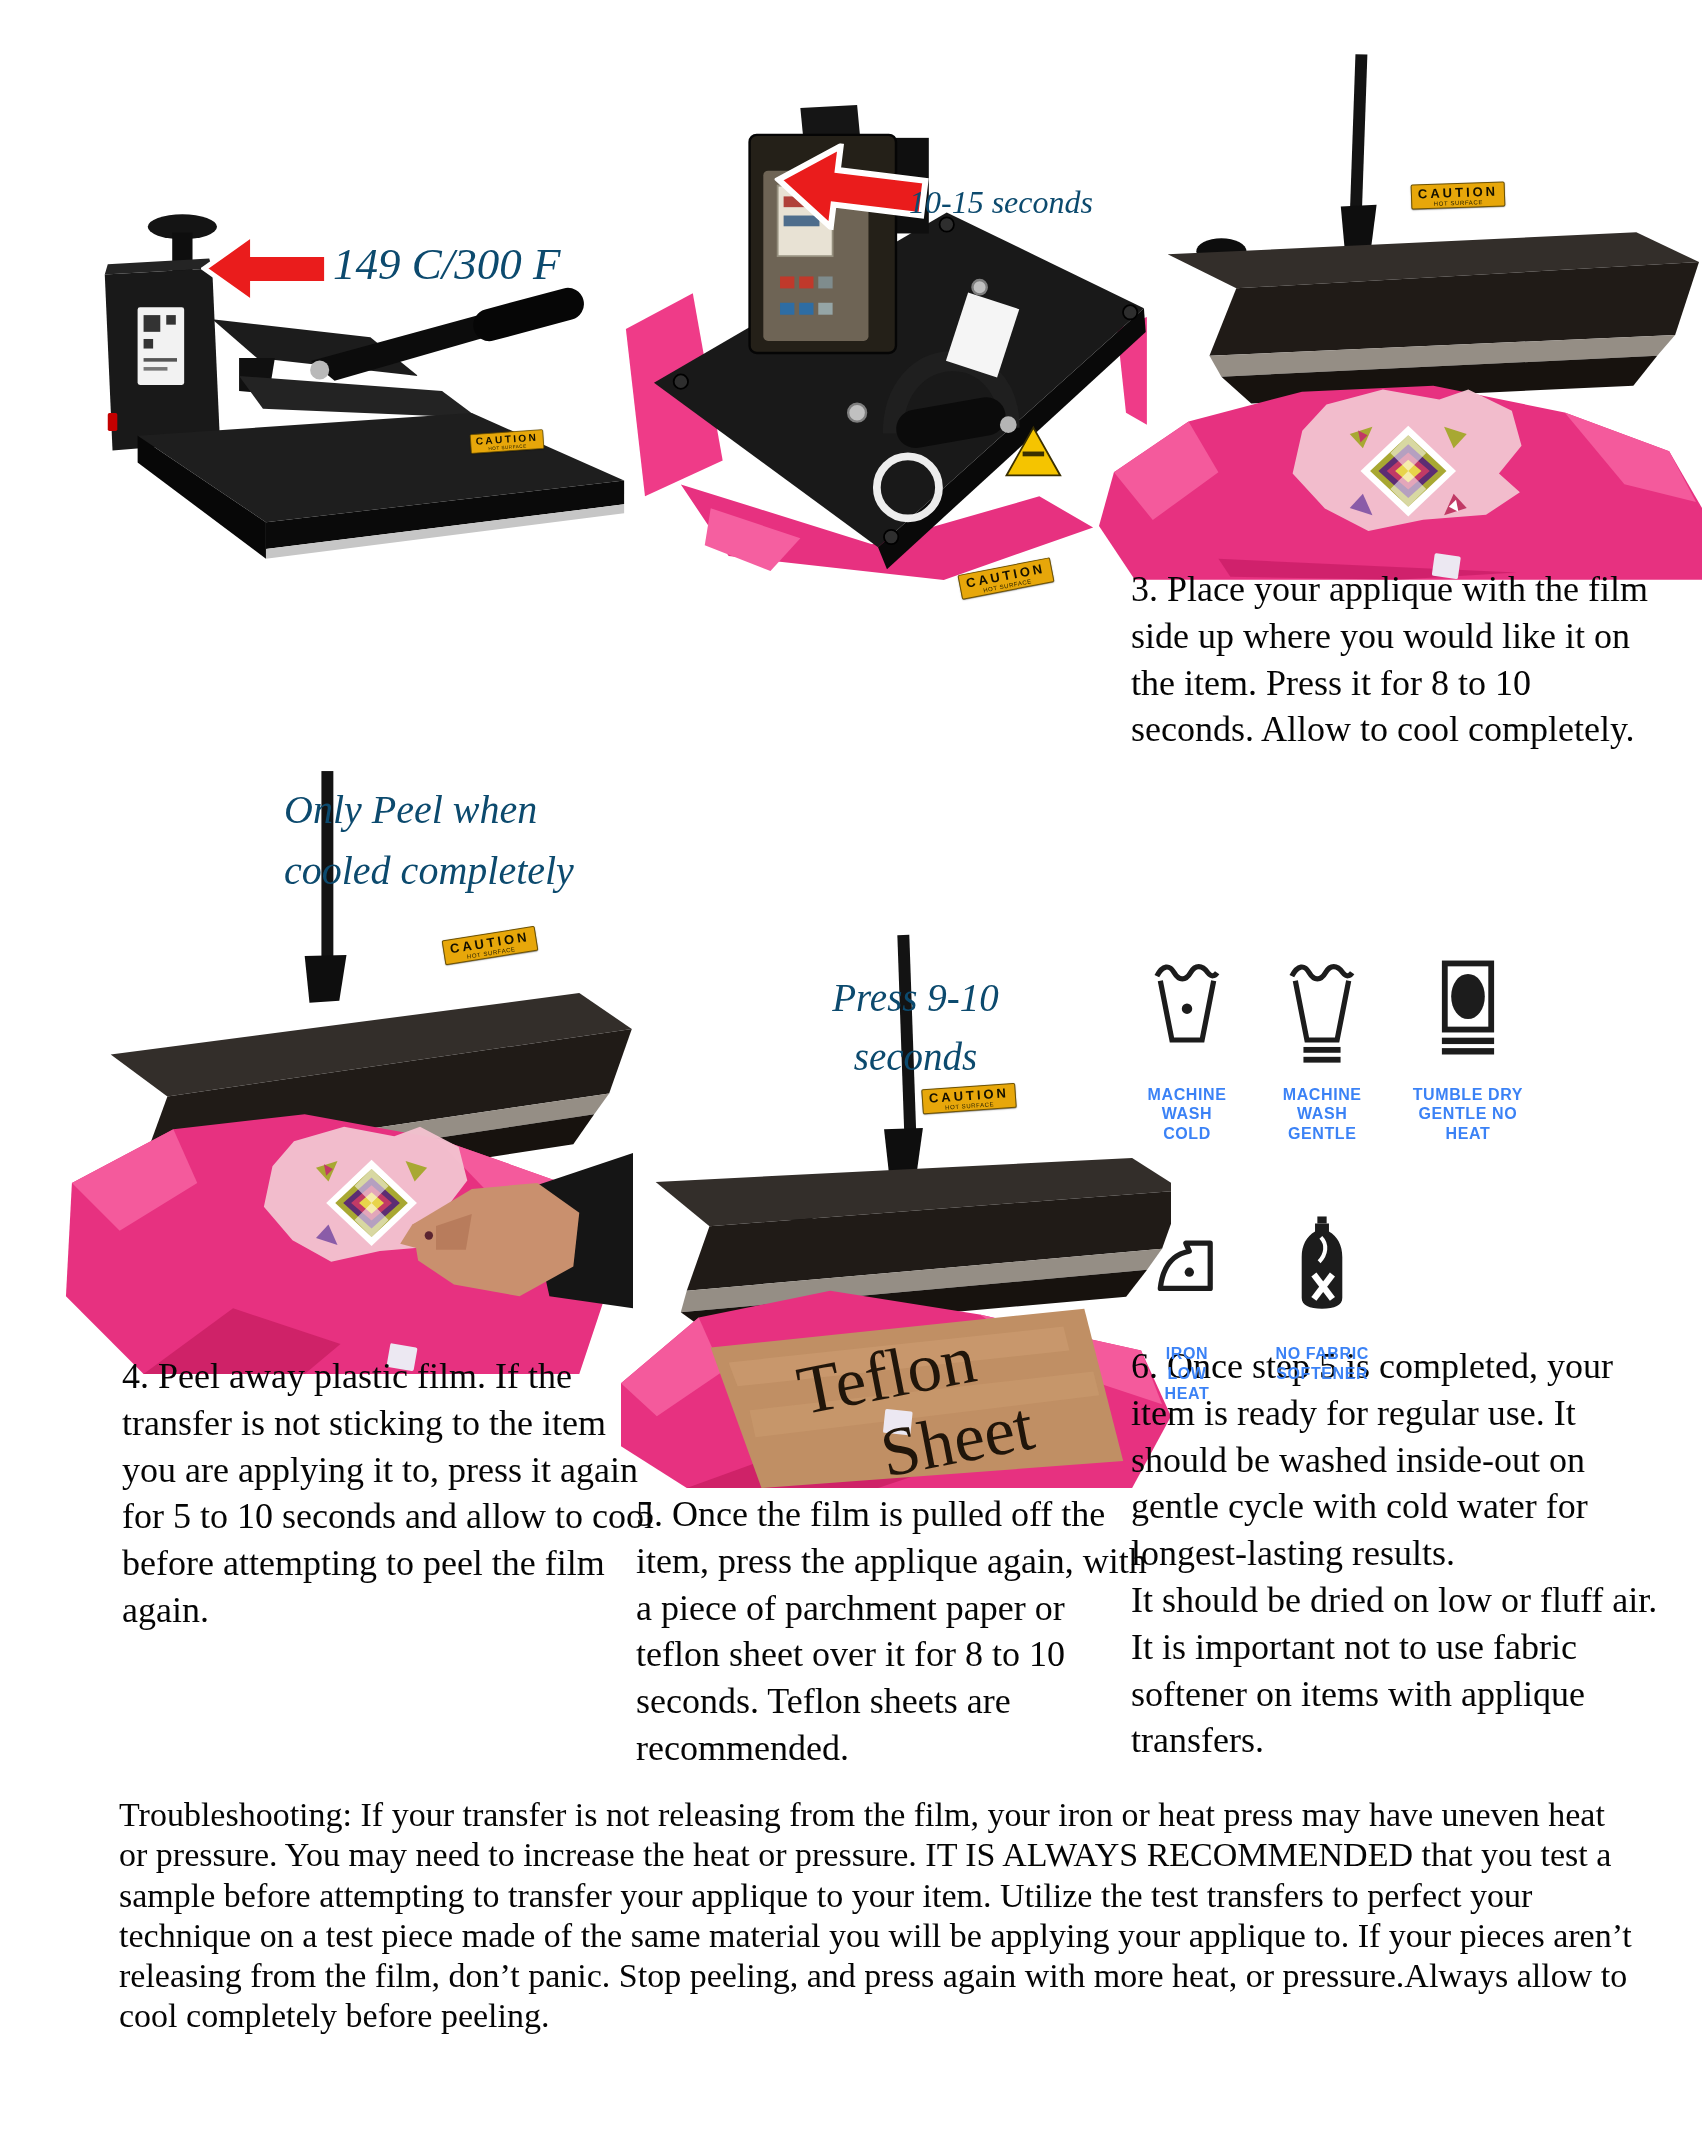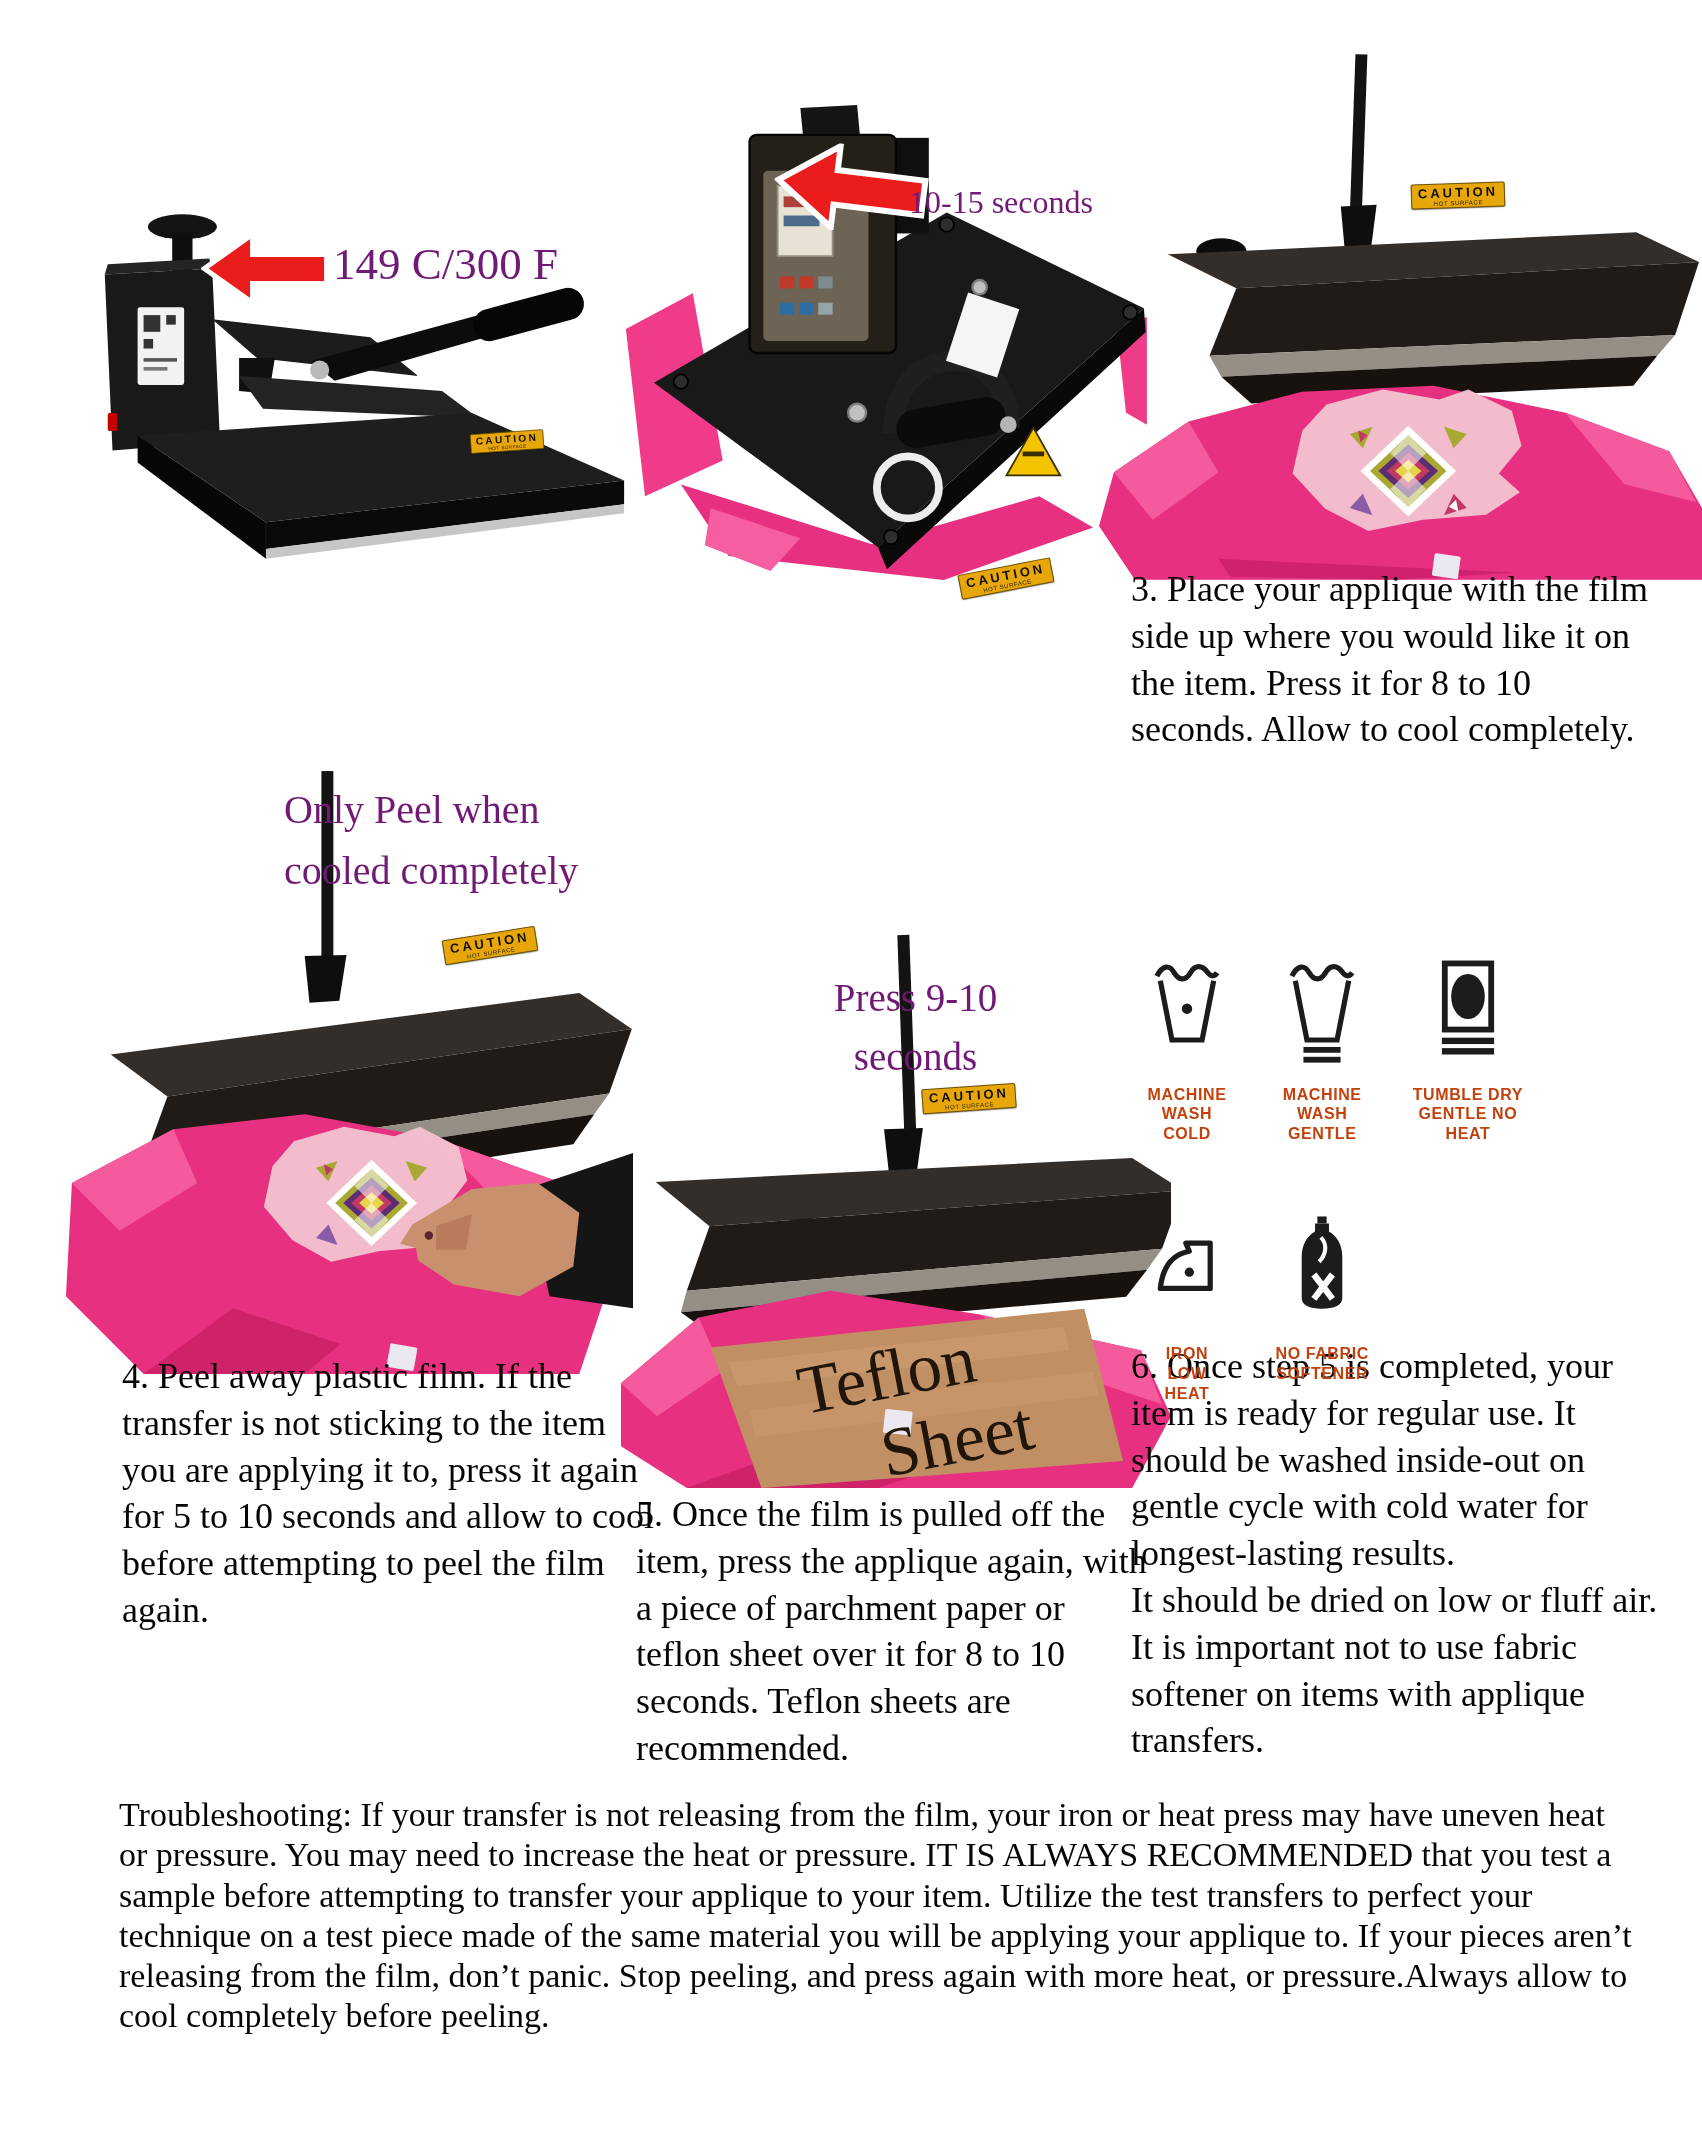--- a/index.html
+++ b/index.html
@@ -3,21 +3,21 @@
 <meta charset="utf-8">
 <style>
   html,body{margin:0;padding:0;background:#ffffff;}
   .page{position:relative;width:1703px;height:2151px;background:#fff;overflow:hidden;
         font-family:"Liberation Serif","DejaVu Serif",serif;color:#050505;}
   .abs{position:absolute;}
   svg{display:block;}
   
   .step{position:absolute;font-size:36px;line-height:1.30;white-space:pre-line;letter-spacing:0;}
   .trouble{position:absolute;left:119px;top:1795px;width:1517px;font-size:34px;line-height:1.185;}
-  .ann{position:absolute;color:#701a75;}
+  .ann{position:absolute;color:#0c4a6e;font-style:italic;}
   .ann-temp{left:333px;top:238px;font-size:45px;}
   .ann-time{left:909px;top:184px;font-size:32px;}
   .ann-peel{left:284px;top:780px;font-size:40px;line-height:1.52;white-space:pre-line;}
   .ann-press{left:787px;top:969px;width:257px;font-size:39px;line-height:1.5;text-align:center;white-space:pre-line;}
   
   .caution{position:absolute;background:#e7a70a;border:1.2px solid #6e5200;border-radius:1.8px;
            padding:1.8px 6px 1.2px;text-align:center;font-family:"Liberation Sans","DejaVu Sans",sans-serif;
            line-height:1;box-shadow:0 0.6px 1.2px rgba(0,0,0,.5);}
   .caution .cw{display:block;font-weight:bold;font-size:13px;letter-spacing:3px;color:#141000;}
   .caution .cs{display:block;font-size:6px;letter-spacing:0.6px;color:#2a2200;margin-top:1.2px;}
@@ -30,21 +30,21 @@
   .teflon{position:absolute;left:804px;top:1332px;transform:rotate(-11deg);
           font-size:69px;line-height:1.12;color:#20150a;}
   .teflon .tl2{margin-left:70px;}
   
   .care-grid{position:absolute;left:1123px;top:953px;display:grid;
              grid-template-columns:128px 128px 149px;column-gap:7.2px;row-gap:69px;}
   .care-cell{text-align:center;}
   .care-ic{width:70px;height:116px;margin:0 auto;}
   .care-label{margin-top:15.5px;font-family:"Liberation Sans","DejaVu Sans",sans-serif;
               font-weight:bold;font-size:16px;line-height:1.24;letter-spacing:0.6px;
-              color:#c2410c;white-space:pre-line;}
+              color:#3b82f6;white-space:pre-line;}
   
   .arrow1{left:201px;top:232px;width:129px;height:73px;}
   .arrow2{left:774px;top:145px;width:154px;height:87px;transform:rotate(7deg);}
 </style>
 </head>
 <body>
 
 <svg width="0" height="0" style="position:absolute" aria-hidden="true">
   <defs>
     <polygon id="sym-arrow" points="6,65 92,4 92,40 224,40 224,92 92,92 92,126" fill="#ea1c1c" stroke="#ffffff" stroke-width="9" stroke-linejoin="miter"></polygon>

